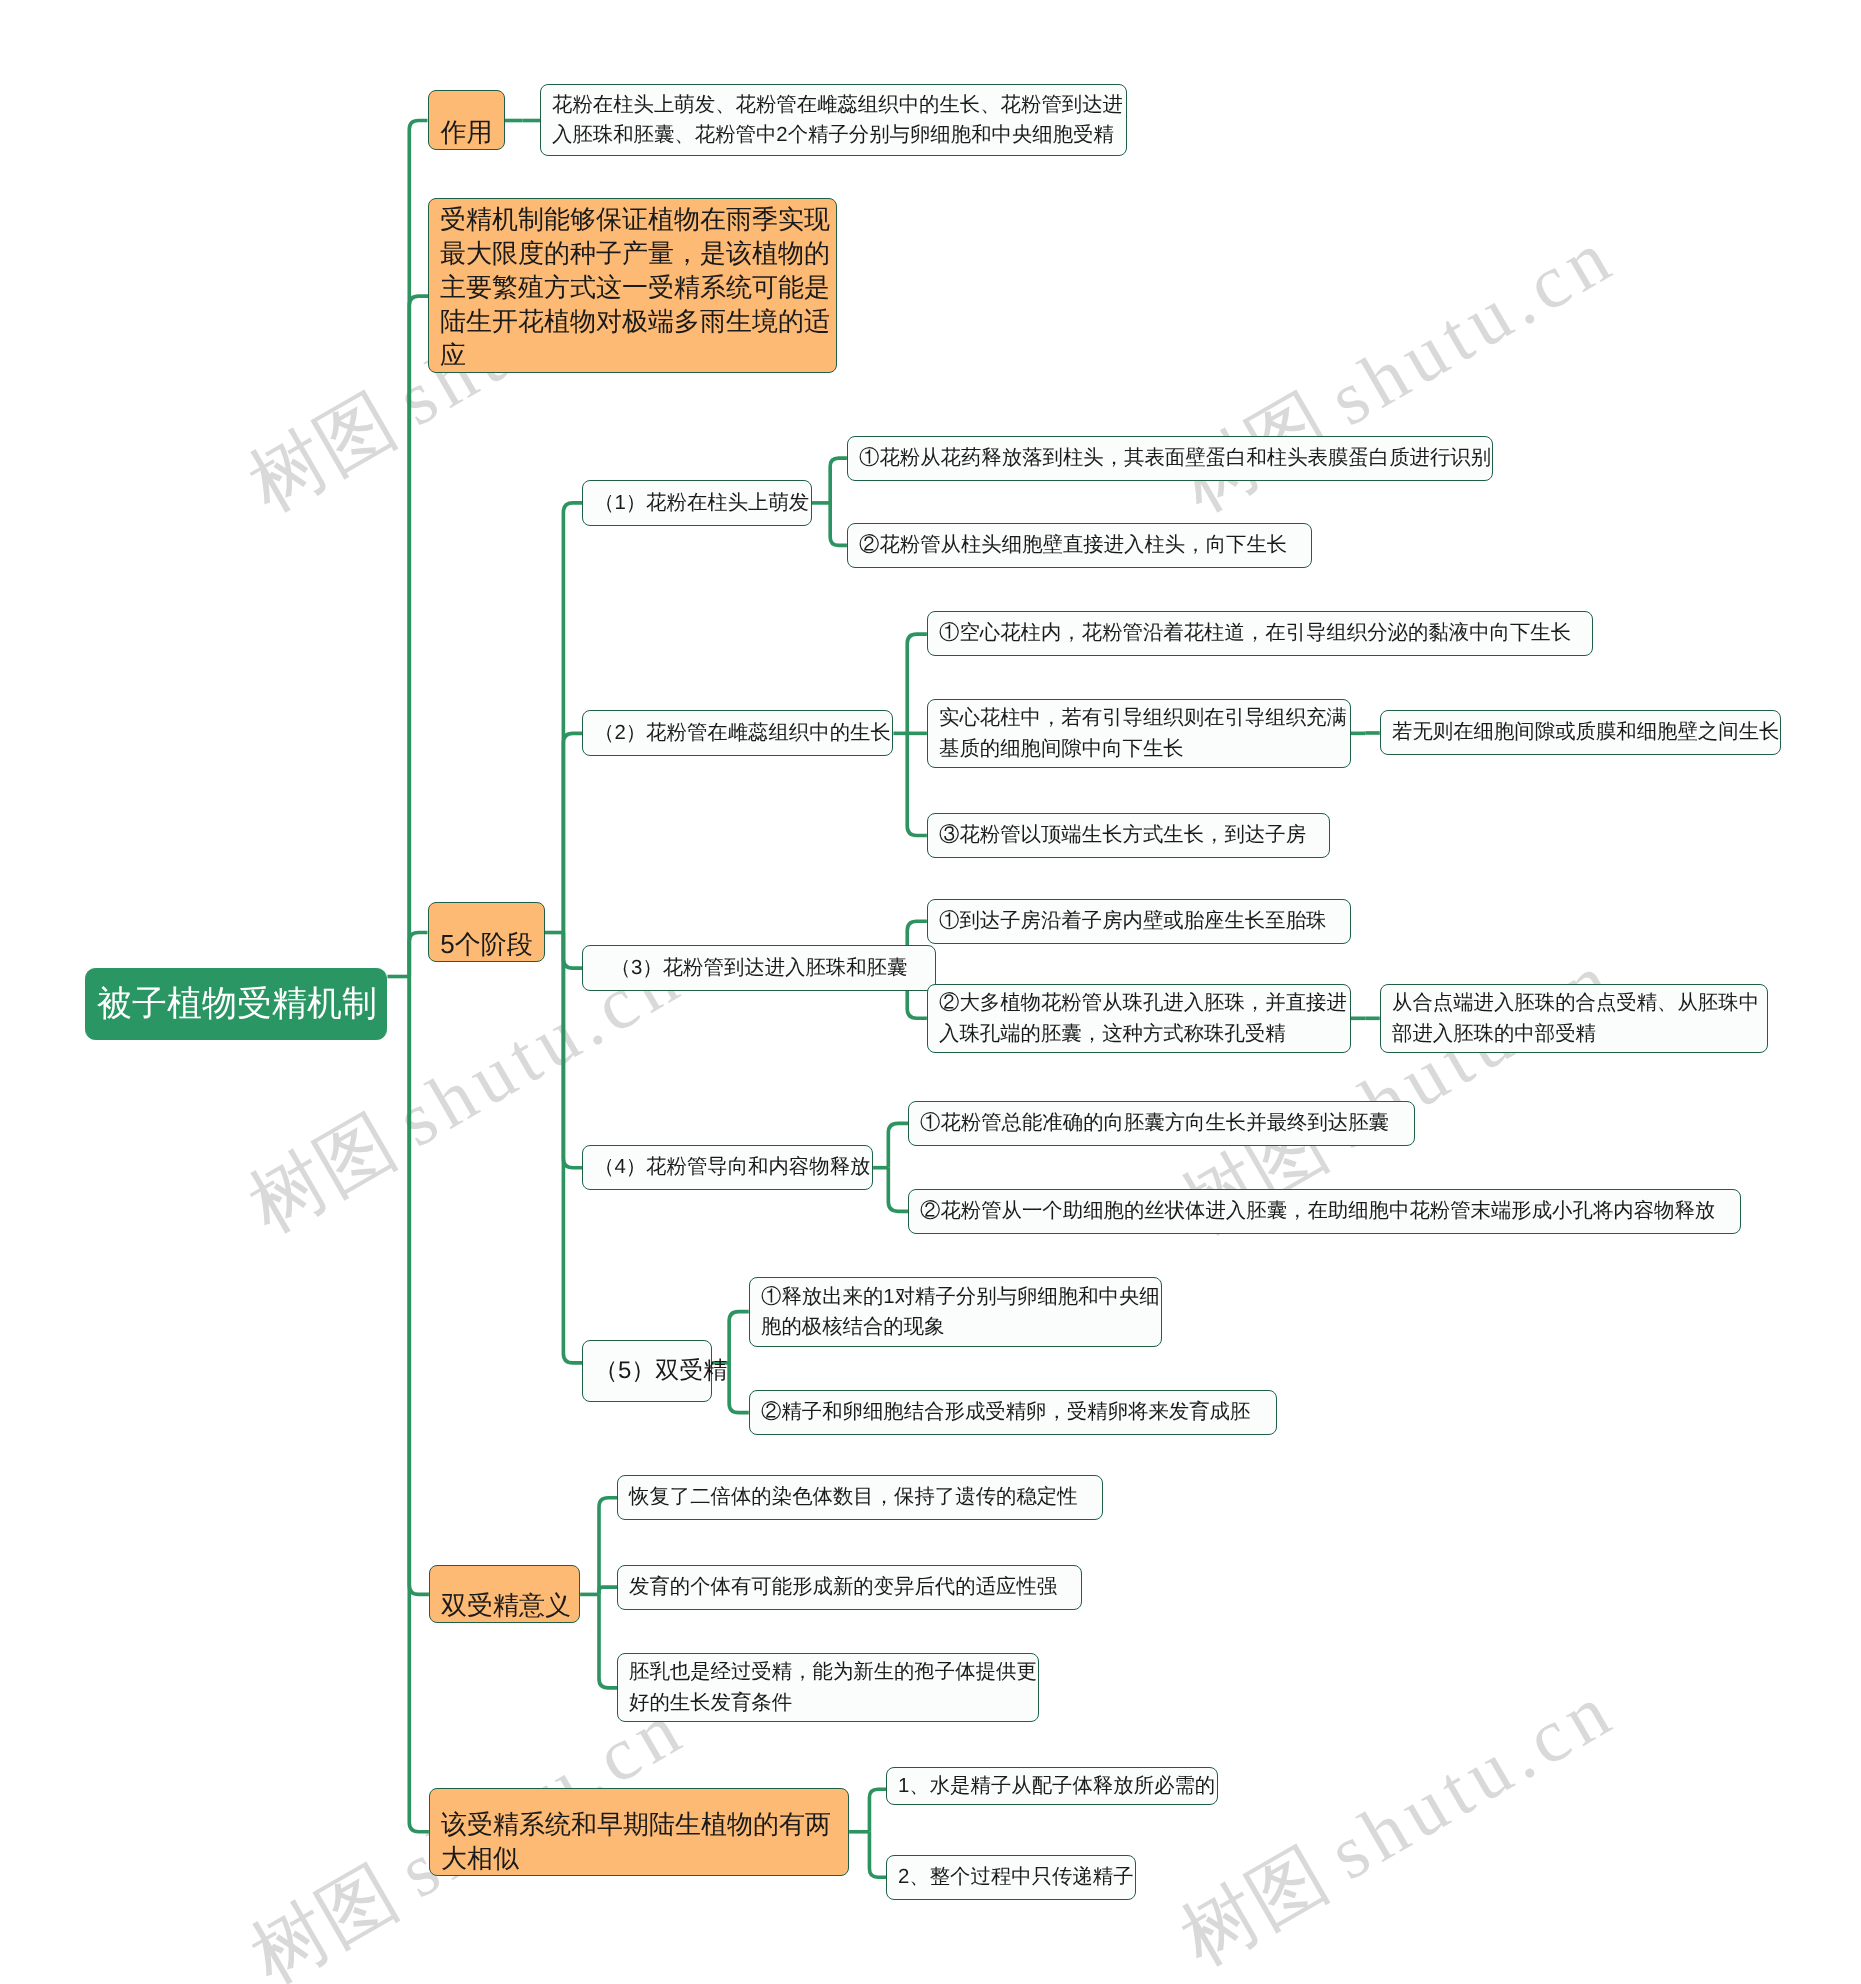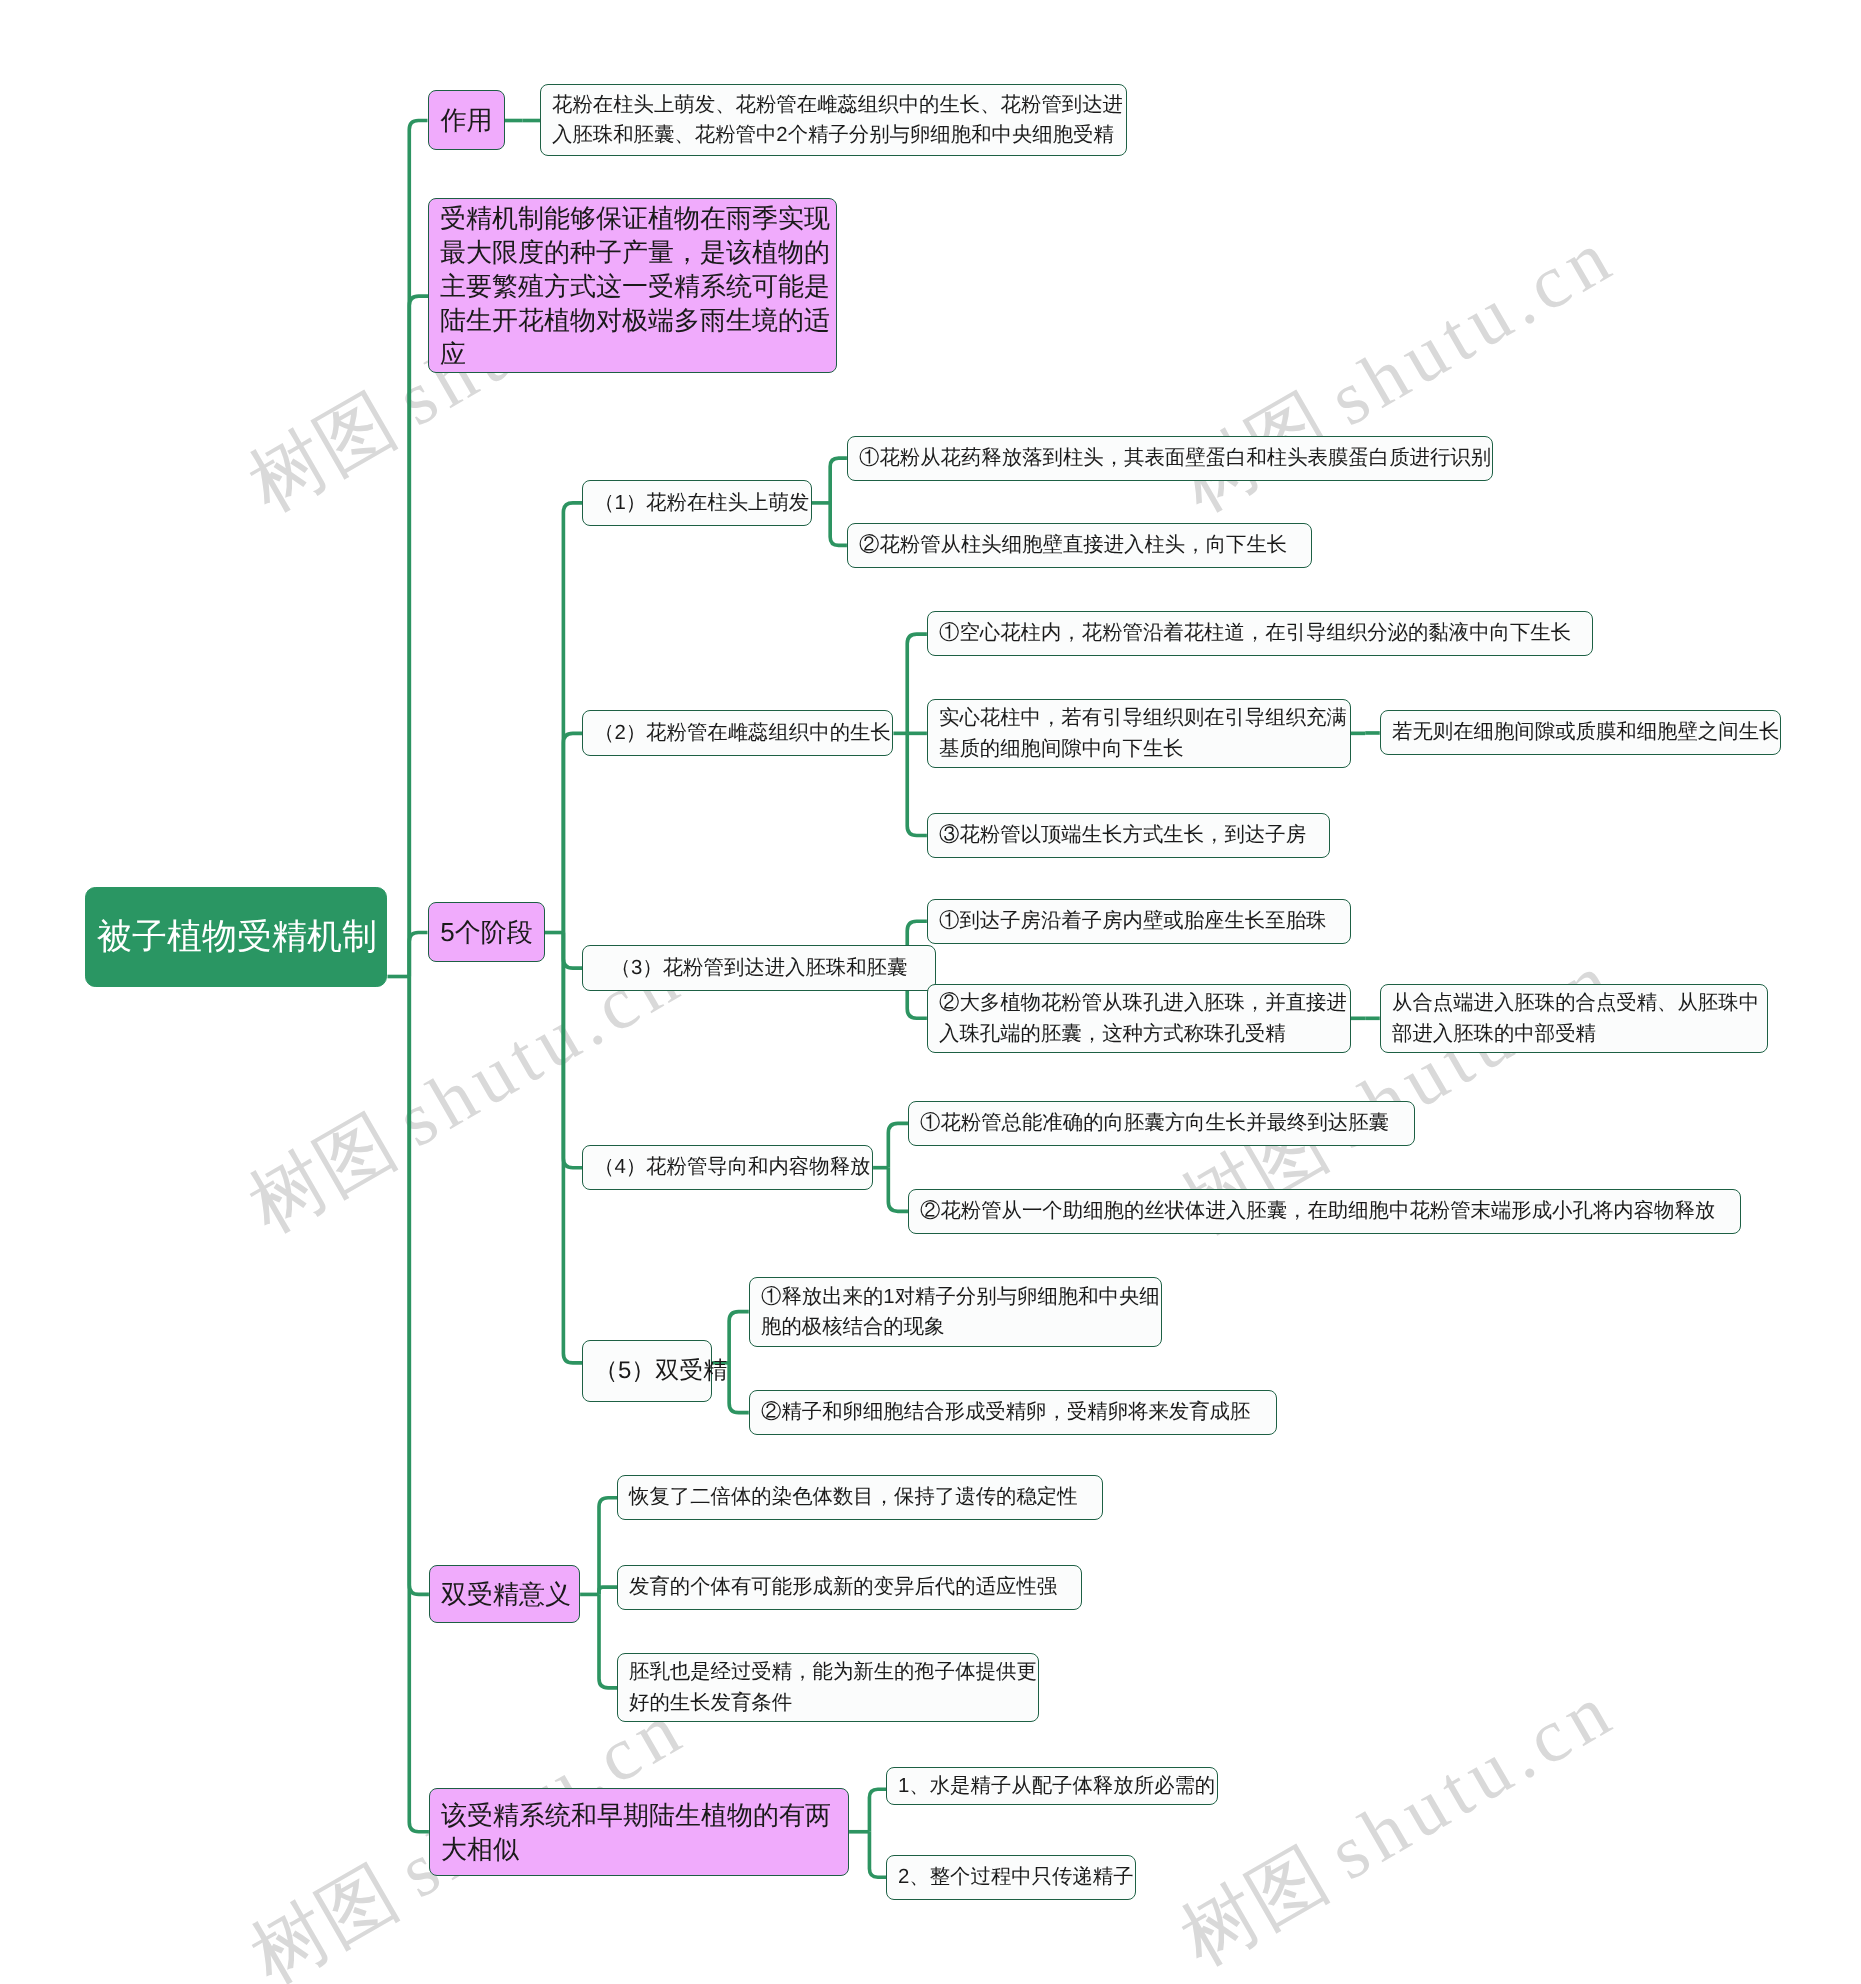--- a/index.html
+++ b/index.html
@@ -18,21 +18,21 @@
             overflow:visible;pointer-events:none;}
   svg.links path{fill:none;stroke:#2d9461;stroke-width:5;
                  stroke-linecap:butt;stroke-linejoin:round;}
   .node{position:absolute;box-sizing:border-box;will-change:transform;
         border:1.5px solid #1d6044;border-radius:8px;
         display:flex;align-items:center;line-height:30.5px;
         color:#1a1a1a;white-space:nowrap;}
   .node > span{display:block;width:100%;padding:0 11px;box-sizing:border-box;}
   .n-root{background:#2a9663;border-color:#2a9663;color:#ffffff;
           border-radius:10.2px;line-height:1.2;}
-  .n-branch{background:#f0abfc;line-height:34px;}
+  .n-branch{background:#fdba74;line-height:34px;align-items:flex-end;}
   .n-leaf{background:#fbfcfc;}
 </style>
 </head>
 <body>
 
 <div class="wm" style="left:231px;top:447px"><span>树图 </span><span class="lat">shutu.cn</span></div>
 <div class="wm" style="left:1163px;top:447px"><span>树图 </span><span class="lat">shutu.cn</span></div>
 <div class="wm" style="left:231px;top:1168px"><span>树图 </span><span class="lat">shutu.cn</span></div>
 <div class="wm" style="left:1163px;top:1170px"><span>树图 </span><span class="lat">shutu.cn</span></div>
 <div class="wm" style="left:233px;top:1919px"><span>树图 </span><span class="lat">shutu.cn</span></div>
@@ -75,21 +75,21 @@
     <path d="M 1003.0 1874.5 L 1003.0 1930.0 Q 1003.0 1943.0 1016.0 1943.0 L 1030.0 1943.0"></path>
     <path d="M 798.0 2193.0 L 824.0 2193.0"></path>
     <path d="M 824.0 2193.0 L 824.0 2072.5 Q 824.0 2060.0 836.5 2060.0 L 849.0 2060.0"></path>
     <path d="M 824.0 2193.0 L 824.0 2188.0 Q 824.0 2183.0 829.0 2183.0 L 849.0 2183.0"></path>
     <path d="M 824.0 2193.0 L 824.0 2309.0 Q 824.0 2321.5 836.5 2321.5 L 849.0 2321.5"></path>
     <path d="M 1168.0 2519.5 L 1196.0 2519.5"></path>
     <path d="M 1196.0 2519.5 L 1196.0 2472.5 Q 1196.0 2461.0 1207.5 2461.0 L 1219.0 2461.0"></path>
     <path d="M 1196.0 2519.5 L 1196.0 2570.5 Q 1196.0 2582.0 1207.5 2582.0 L 1219.0 2582.0"></path>
   </svg>
 
-<div class="node n-root" style="left:85px;top:887px;width:302px;height:100px;font-size:35px;text-align:right">
+<div class="node n-root" style="left:85px;top:968px;width:302px;height:72px;font-size:35px;text-align:right">
     <span>被子植物受精机制</span>
   </div>
 <div class="node n-branch" style="left:428px;top:90px;width:77px;height:60px;font-size:26px;text-align:center">
     <span>作用</span>
   </div>
 <div class="node n-leaf" style="left:540px;top:84px;width:587px;height:72px;font-size:20.4px;text-align:left">
     <span>花粉在柱头上萌发、花粉管在雌蕊组织中的生长、花粉管到达进<br>入胚珠和胚囊、花粉管中2个精子分别与卵细胞和中央细胞受精</span>
   </div>
 <div class="node n-branch" style="left:428px;top:198px;width:409px;height:175px;font-size:26px;text-align:left">
     <span>受精机制能够保证植物在雨季实现<br>最大限度的种子产量，是该植物的<br>主要繁殖方式这一受精系统可能是<br>陆生开花植物对极端多雨生境的适<br>应</span>

